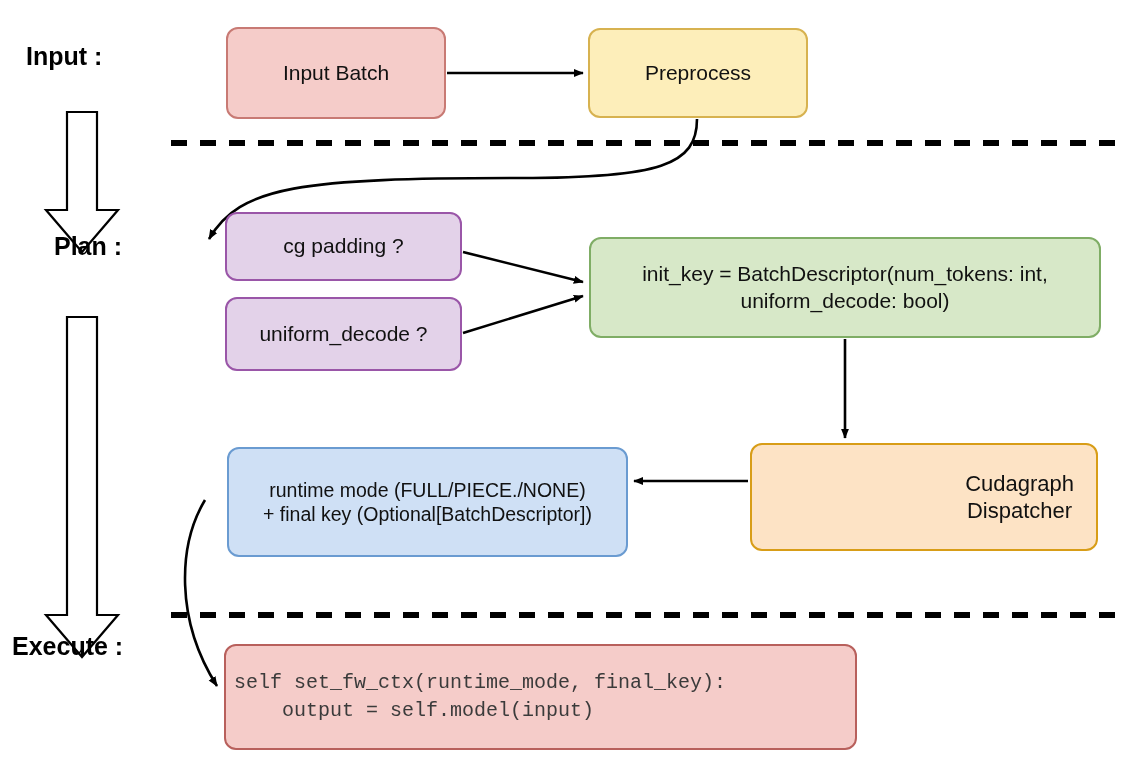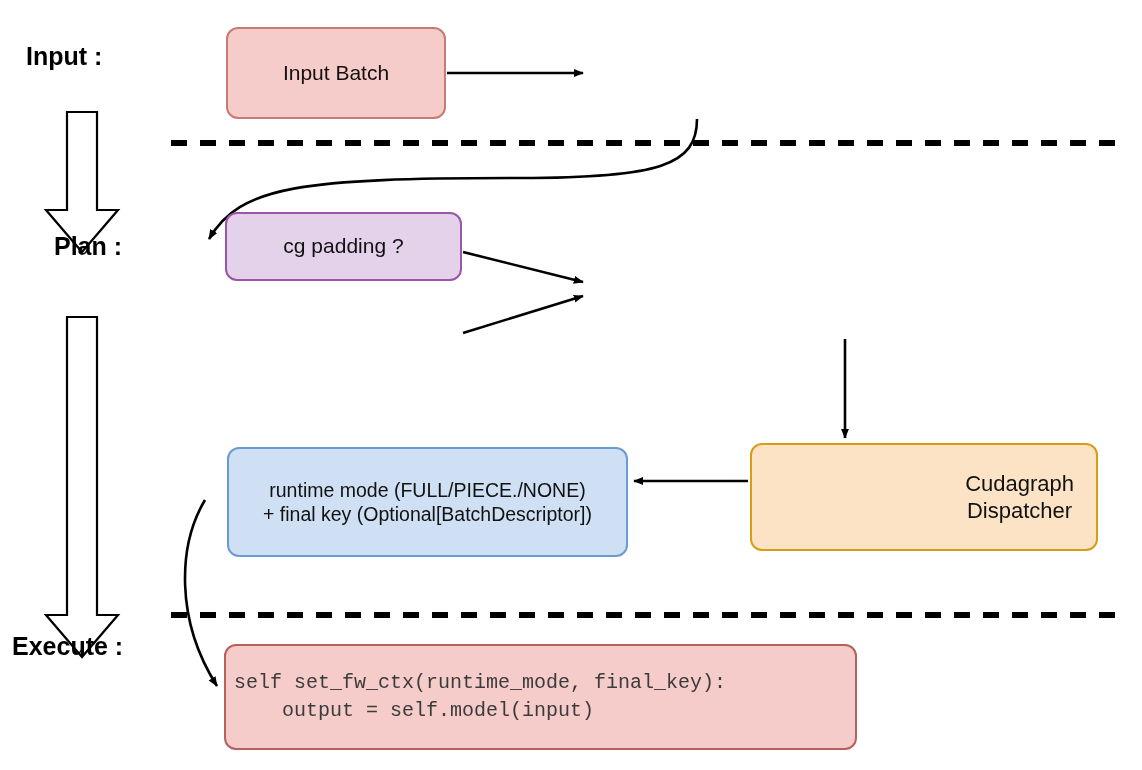--- a/index.html
+++ b/index.html
@@ -138,26 +138,38 @@
   </svg>
 
   <div class="stage-label lbl-input">Input :</div>
   <div class="stage-label lbl-plan">Plan :</div>
   <div class="stage-label lbl-execute">Execute :</div>
 
   <div class="node node-input-batch">
     <span>Input Batch</span>
   </div>
 
+  <div class="node node-preprocess">
+    <span>Preprocess</span>
+  </div>
 
   <div class="node node-cg-padding">
     <span>cg padding ?</span>
   </div>
 
+  <div class="node node-uniform-decode">
+    <span>uniform_decode ?</span>
+  </div>
 
+  <div class="node node-init-key">
+    <span>
+      <span>init_key = BatchDescriptor(num_tokens: int,</span><br>
+      <span>uniform_decode: bool)</span>
+    </span>
+  </div>
 
   <div class="node node-dispatch">
     <span>Dispatch</span>
   </div>
 
   <div class="node node-cudagraph-dispatcher">
     <span>
       <span>Cudagraph</span><br>
       <span>Dispatcher</span>
     </span>

